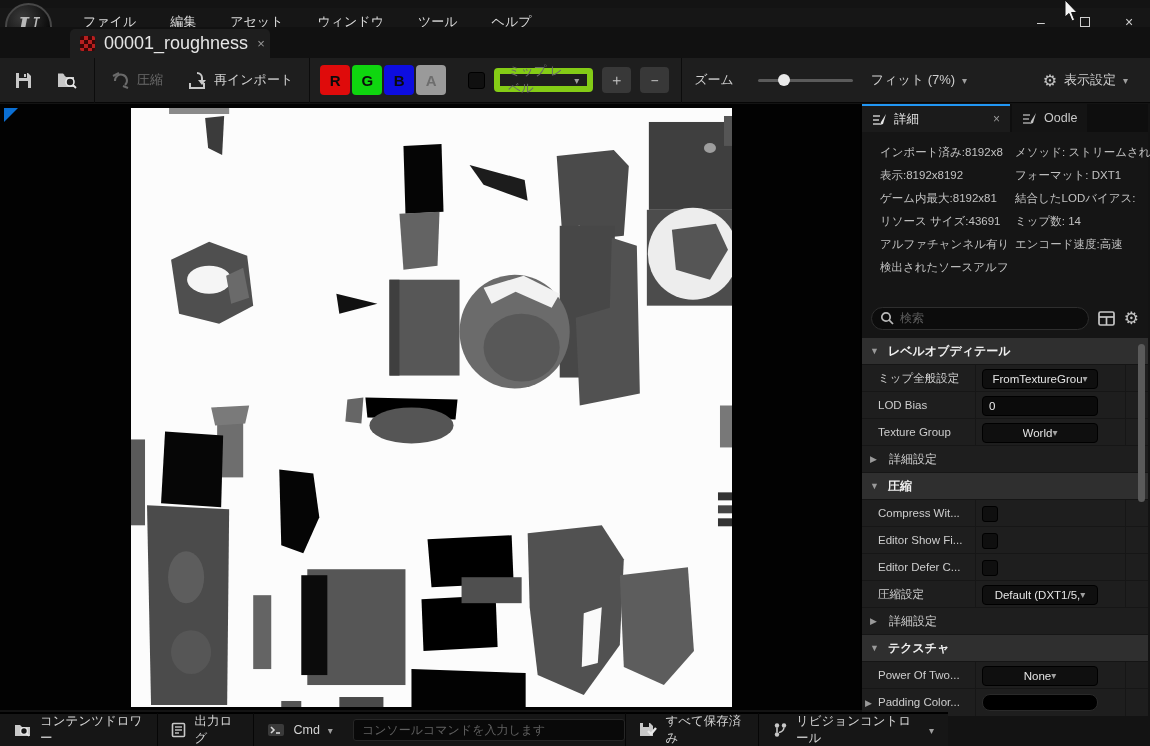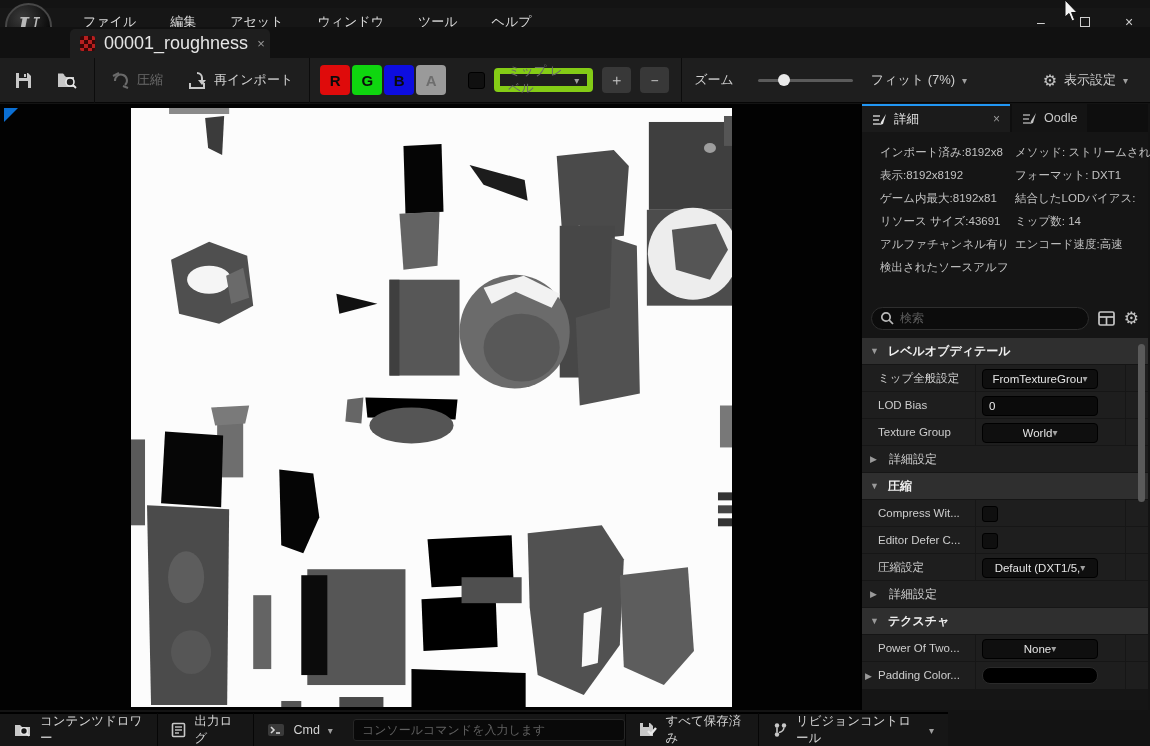--- a/index.html
+++ b/index.html
@@ -380,20 +380,28 @@
         <div class="prow">
           <span></span>
             <span class="pname">Compress Wit...</span>
           <span class="pval">
               <span class="cbx"></span>
             </span>
             <span></span>
         </div>
         <div class="prow">
           <span></span>
+            <span class="pname">Editor Show Fi...</span>
+          <span class="pval">
+              <span class="cbx"></span>
+            </span>
+            <span></span>
+        </div>
+        <div class="prow">
+          <span></span>
             <span class="pname">Editor Defer C...</span>
           <span class="pval">
               <span class="cbx"></span>
             </span>
             <span></span>
         </div>
         <div class="prow">
           <span></span>
             <span class="pname">圧縮設定</span>
           <span class="pval">

